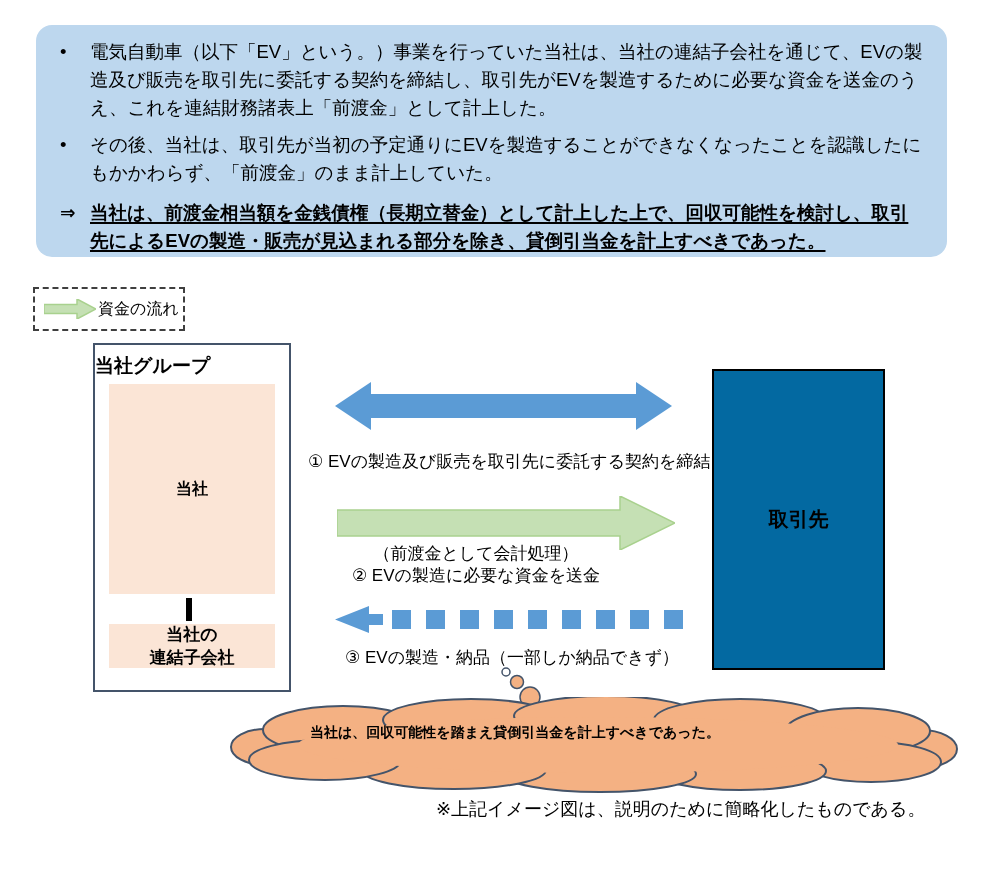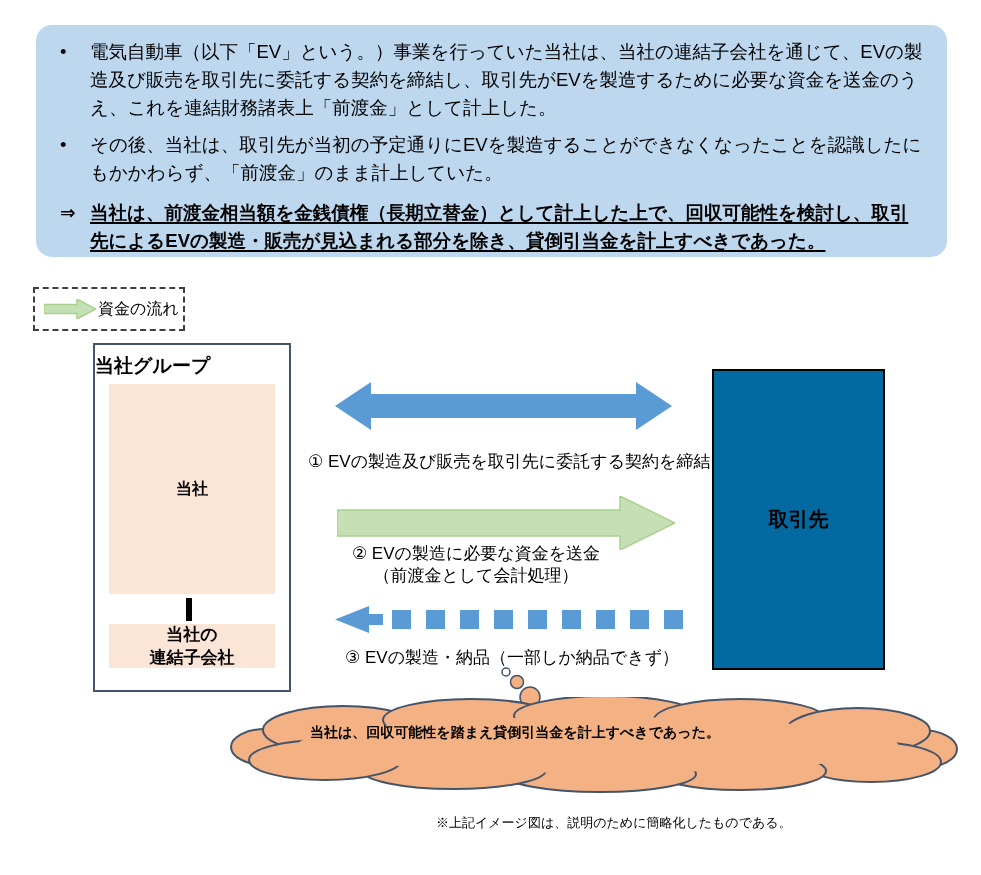--- a/index.html
+++ b/index.html
@@ -73,21 +73,21 @@
   .flow2-label { left:326px; top:543px; width:300px; text-align:center; line-height:22px; white-space:nowrap; }
   .flow3-label { left:345px; top:646px; }
 
   
   .cloud-text {
     left:265px; top:722px; width:500px; text-align:center;
     font-weight:bold; font-size:14px; line-height:21px;
   }
 
   
-  .footnote { left:436px; top:814px; font-size:13px; white-space:nowrap;font-family:Liberation Serif, serif; }
+  .footnote { left:436px; top:797px; font-size:18px; white-space:nowrap; }
 
   svg { display:block; }
 </style>
 </head>
 <body>
 
 <div class="abs callout">
   <div class="callout-item bullet1">
     <span class="marker">•</span>
     <span class="txt">電気自動車（以下「EV」という。）事業を行っていた当社は、当社の連結子会社を通じて、EVの製造及び販売を取引先に委託する契約を締結し、取引先がEVを製造するために必要な資金を送金のうえ、これを連結財務諸表上「前渡金」として計上した。</span>
@@ -129,22 +129,22 @@
   </svg>
 </div>
 <div class="abs flow-label flow1-label">① EVの製造及び販売を取引先に委託する契約を締結</div>
 
 <div class="abs" style="left:337px; top:496px;">
   <svg width="338" height="54" viewBox="0 0 338 54">
     <polygon points="0,14 283,14 283,0 338,27 283,54 283,40 0,40" fill="#C5E0B4" stroke="#A9D18E" stroke-width="1.5"></polygon>
   </svg>
 </div>
 <div class="abs flow-label flow2-label">
+  <div>（前渡金として会計処理）</div>
   <div>② EVの製造に必要な資金を送金</div>
-  <div>（前渡金として会計処理）</div>
 </div>
 
 <div class="abs" style="left:335px; top:606px;">
   <svg width="350" height="27" viewBox="0 0 350 27">
     <polygon points="0,13.5 34,0 34,8 48,8 48,19 34,19 34,27" fill="#5B9BD5"></polygon>
     <rect x="57" y="4" width="19" height="19" fill="#5B9BD5"></rect>
     <rect x="91" y="4" width="19" height="19" fill="#5B9BD5"></rect>
     <rect x="125" y="4" width="19" height="19" fill="#5B9BD5"></rect>
     <rect x="159" y="4" width="19" height="19" fill="#5B9BD5"></rect>
     <rect x="193" y="4" width="19" height="19" fill="#5B9BD5"></rect>

